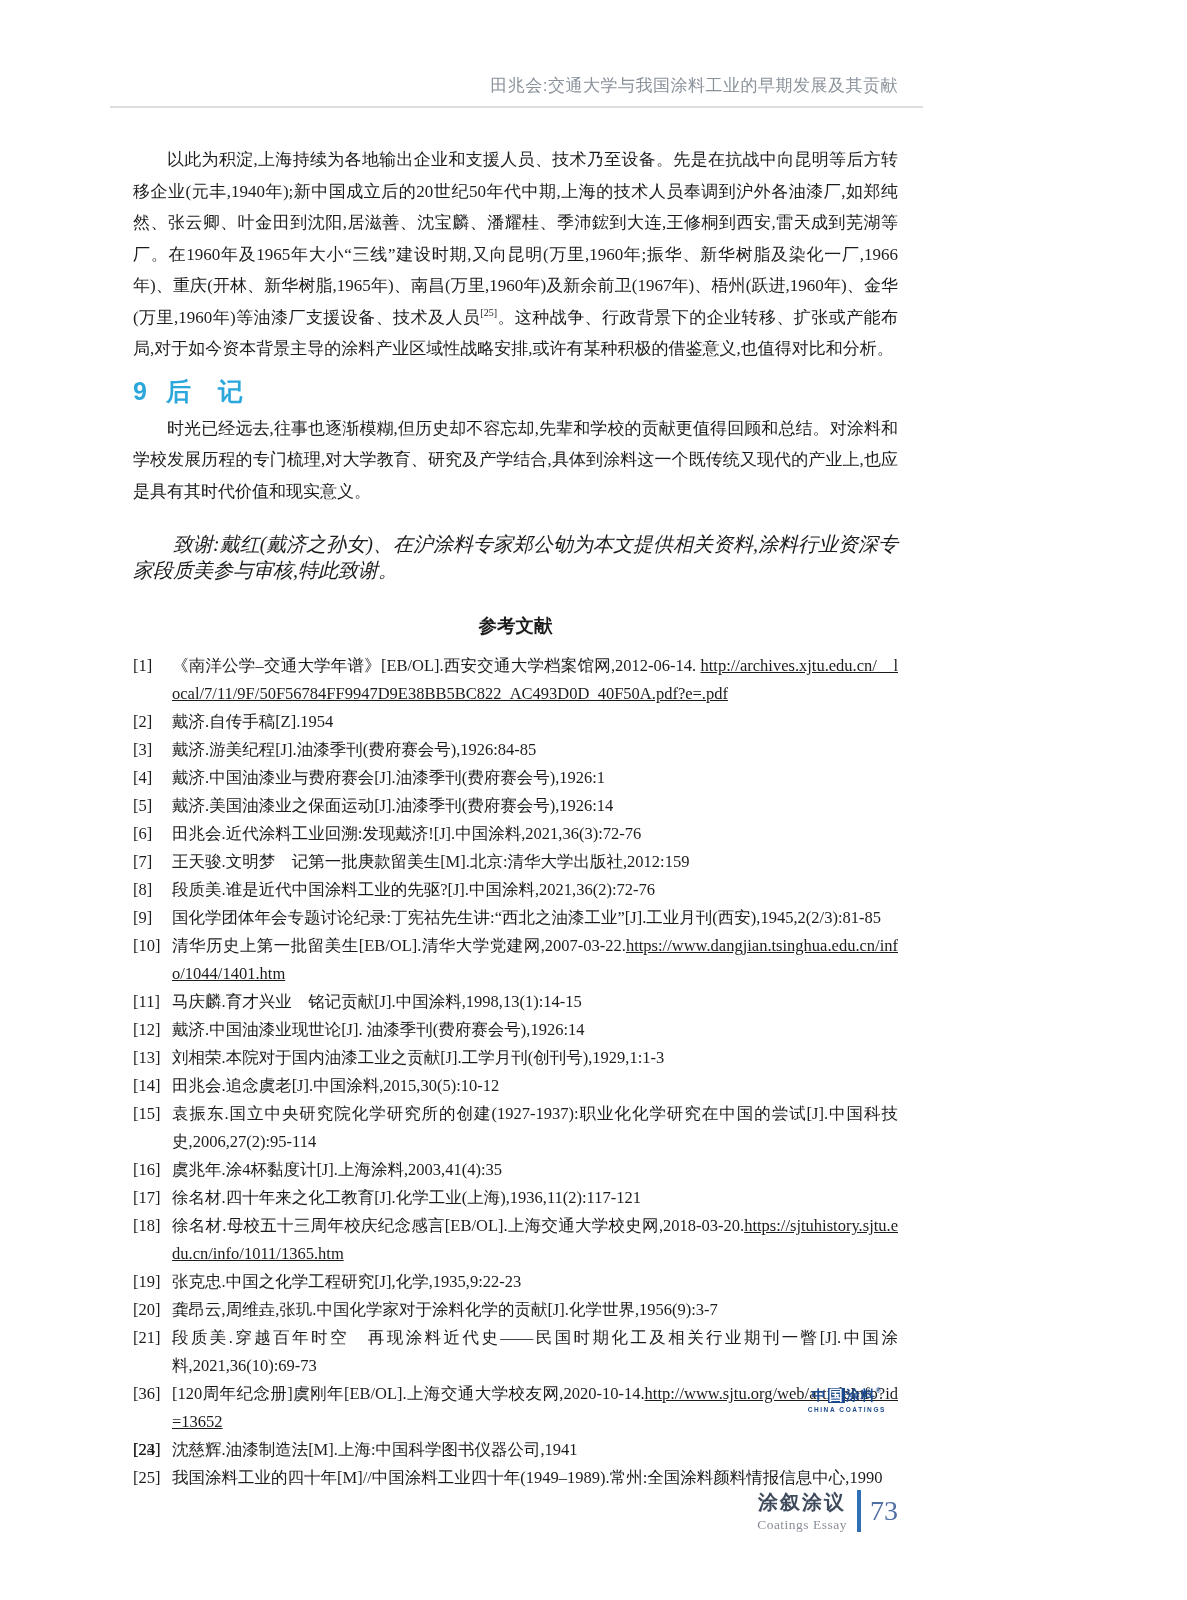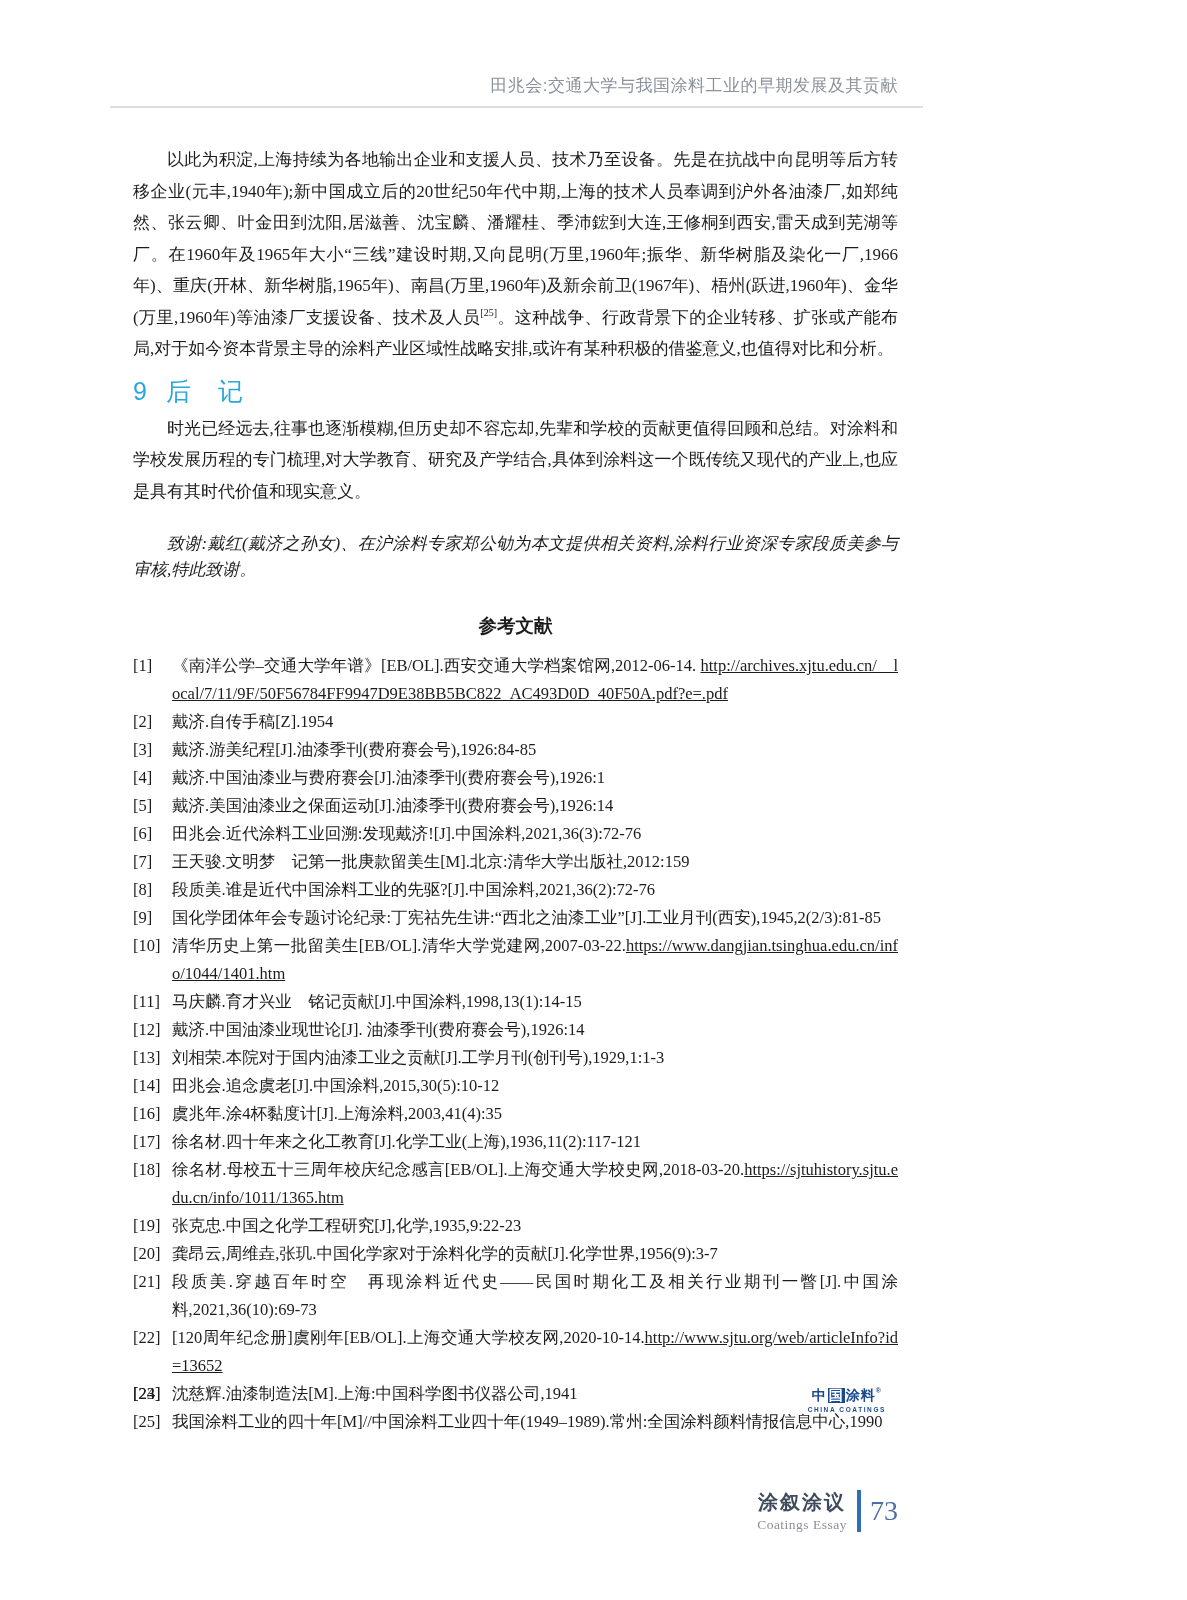--- a/index.html
+++ b/index.html
@@ -36,30 +36,30 @@
   }
   .cite-sup{
     font-size:10px;
     vertical-align:super;
     line-height:0;
   }
   .section-heading{
     margin:10px 0 0 0;
     font-family:"Liberation Sans","DejaVu Sans",sans-serif;
     font-size:25px;
-    font-weight:normal;
+    font-weight:bold;
     color:#2ba7dc;
     letter-spacing:1px;
   }
   .section-heading .sec-num{margin-right:18px;}
   .para2{margin-top:5px;}
   .acknowledgment{
     margin:24px 0 0 0;
     font-style:italic;
-    font-size:17px;
+    font-size:20px;
     line-height:26px;
     text-indent:2em;
     text-align:justify;
   }
   .refs-title{
     margin:30px 0 0 0;
     text-align:center;
     font-family:"Liberation Sans","DejaVu Sans",sans-serif;
     font-size:18.5px;
     font-weight:bold;
@@ -170,27 +170,28 @@
         <li class="ref"><span class="ref-num">[5]</span><span class="ref-body">戴济.美国油漆业之保面运动[J].油漆季刊(费府赛会号),1926:14</span></li>
         <li class="ref"><span class="ref-num">[6]</span><span class="ref-body">田兆会.近代涂料工业回溯:发现戴济![J].中国涂料,2021,36(3):72-76</span></li>
         <li class="ref"><span class="ref-num">[7]</span><span class="ref-body">王天骏.文明梦　记第一批庚款留美生[M].北京:清华大学出版社,2012:159</span></li>
         <li class="ref"><span class="ref-num">[8]</span><span class="ref-body">段质美.谁是近代中国涂料工业的先驱?[J].中国涂料,2021,36(2):72-76</span></li>
         <li class="ref"><span class="ref-num">[9]</span><span class="ref-body">国化学团体年会专题讨论纪录:丁宪祜先生讲:“西北之油漆工业”[J].工业月刊(西安),1945,2(2/3):81-85</span></li>
         <li class="ref"><span class="ref-num">[10]</span><span class="ref-body">清华历史上第一批留美生[EB/OL].清华大学党建网,2007-03-22.<a class="ref-link">https://www.dangjian.tsinghua.edu.cn/info/1044/1401.htm</a></span></li>
         <li class="ref"><span class="ref-num">[11]</span><span class="ref-body">马庆麟.育才兴业　铭记贡献[J].中国涂料,1998,13(1):14-15</span></li>
         <li class="ref"><span class="ref-num">[12]</span><span class="ref-body">戴济.中国油漆业现世论[J]. 油漆季刊(费府赛会号),1926:14</span></li>
         <li class="ref"><span class="ref-num">[13]</span><span class="ref-body">刘相荣.本院对于国内油漆工业之贡献[J].工学月刊(创刊号),1929,1:1-3</span></li>
         <li class="ref"><span class="ref-num">[14]</span><span class="ref-body">田兆会.追念虞老[J].中国涂料,2015,30(5):10-12</span></li>
+        <li class="ref"><span class="ref-num">[15]</span><span class="ref-body">袁振东.国立中央研究院化学研究所的创建(1927-1937):职业化化学研究在中国的尝试[J].中国科技史,2006,27(2):95-114</span></li>
         <li class="ref"><span class="ref-num">[16]</span><span class="ref-body">虞兆年.涂4杯黏度计[J].上海涂料,2003,41(4):35</span></li>
         <li class="ref"><span class="ref-num">[17]</span><span class="ref-body">徐名材.四十年来之化工教育[J].化学工业(上海),1936,11(2):117-121</span></li>
         <li class="ref"><span class="ref-num">[18]</span><span class="ref-body">徐名材.母校五十三周年校庆纪念感言[EB/OL].上海交通大学校史网,2018-03-20.<a class="ref-link">https://sjtuhistory.sjtu.edu.cn/info/1011/1365.htm</a></span></li>
         <li class="ref"><span class="ref-num">[19]</span><span class="ref-body">张克忠.中国之化学工程研究[J],化学,1935,9:22-23</span></li>
         <li class="ref"><span class="ref-num">[20]</span><span class="ref-body">龚昂云,周维垚,张玑.中国化学家对于涂料化学的贡献[J].化学世界,1956(9):3-7</span></li>
         <li class="ref"><span class="ref-num">[21]</span><span class="ref-body">段质美.穿越百年时空　再现涂料近代史——民国时期化工及相关行业期刊一瞥[J].中国涂料,2021,36(10):69-73</span></li>
-        <li class="ref"><span class="ref-num">[22]</span><span class="ref-body">[120周年纪念册]虞刚年[EB/OL].上海交通大学校友网,2020-10-14.<a class="ref-link">http://www.sjtu.org/web/articleInfo?id=13652</a></span></li>
+        <li class="ref"><span class="ref-num">[36]</span><span class="ref-body">[120周年纪念册]虞刚年[EB/OL].上海交通大学校友网,2020-10-14.<a class="ref-link">http://www.sjtu.org/web/articleInfo?id=13652</a></span></li>
         <li class="ref"><span class="ref-num">[23]</span></li>
         <li class="ref"><span class="ref-num">[24]</span><span class="ref-body">沈慈辉.油漆制造法[M].上海:中国科学图书仪器公司,1941</span></li>
         <li class="ref"><span class="ref-num">[25]</span><span class="ref-body">我国涂料工业的四十年[M]//中国涂料工业四十年(1949–1989).常州:全国涂料颜料情报信息中心,1990</span></li>
       </ol>
 
   </main>
 
   <div class="cc-logo">
     <div class="cn"><span>中</span><span class="boxed">国</span><span>涂料</span><span class="reg">®</span></div>
     <div class="en">CHINA COATINGS</div>

